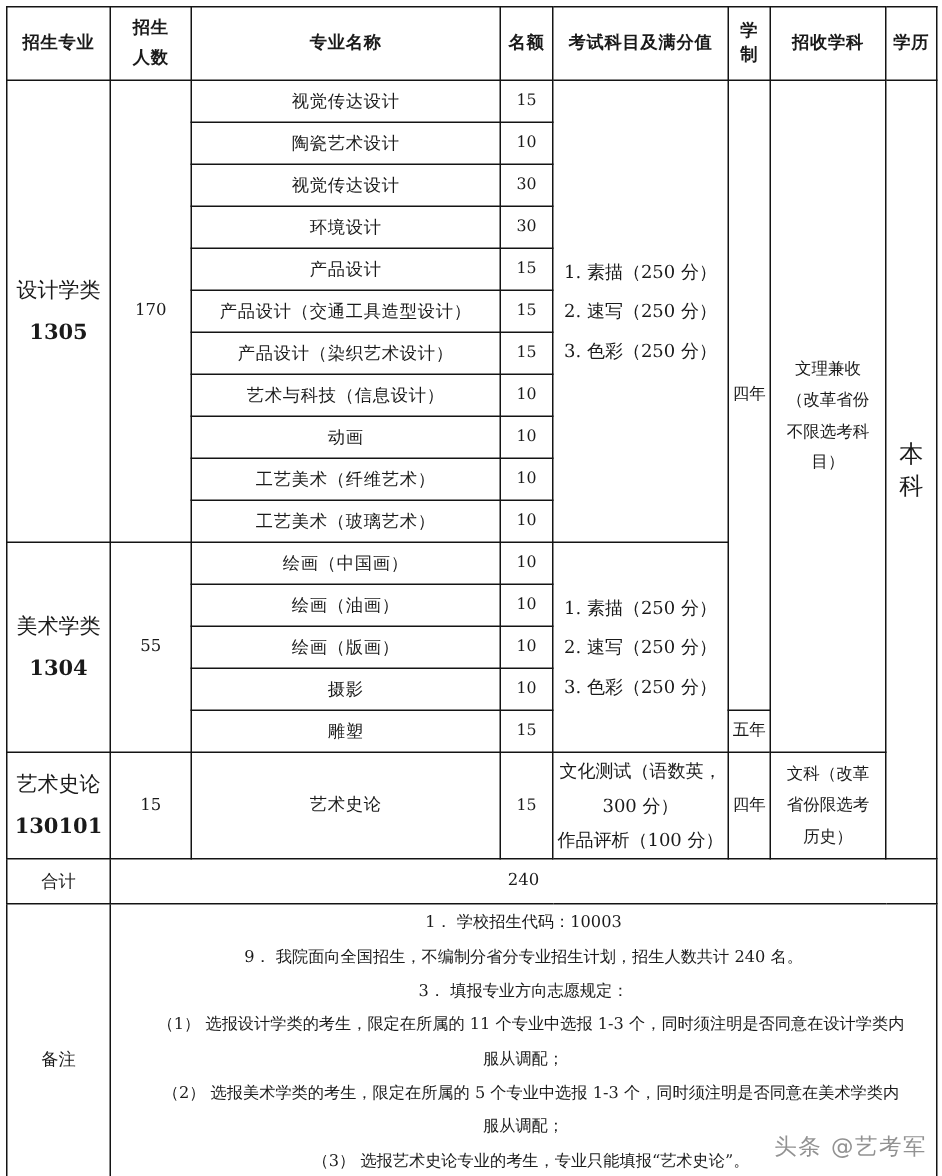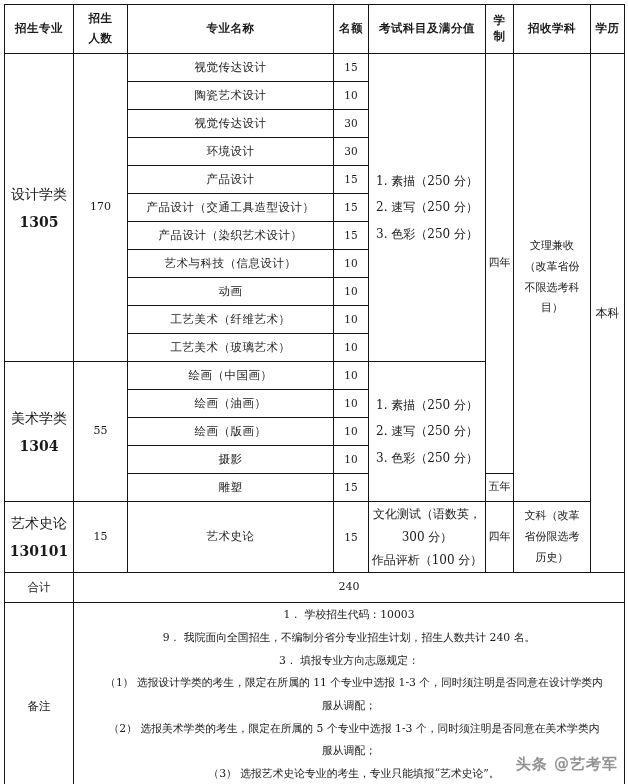--- a/index.html
+++ b/index.html
@@ -44,40 +44,40 @@
     text-align:left;
     padding-left:8px;
     font-size:12px;
     line-height:2.2;
   }
   .exam-cell .exam-line{display:block;}
   .exam-cell.art-hist{line-height:1.9;padding-left:4px;}
   .years-cell{font-size:11px;}
   .subj-cell{font-size:11px;line-height:1.9;padding:2px 4px;}
   .subj-cell .sline{display:block;}
-  .degree-cell{font-size:12px;}
+  .degree-cell{font-size:16px;}
   .total-label{font-size:11.5px;height:27px;}
   .total-value{font-size:11px;}
   .notes-label{font-size:11.5px;vertical-align:middle;}
   .notes-cell{
     text-align:left;
     vertical-align:top;
     padding:8px 6px 10px 6px;
     font-size:10.8px;
     line-height:2.1;
   }
   .notes-cell .note{display:block;white-space:nowrap;}
   .notes-cell .note.ind{text-indent:10px;}
   .notes-cell .note.cont{text-indent:0;}
   .watermark{
     position:absolute;
     right:10px;
     bottom:10px;
     font-size:15px;
-    font-weight:bold;
+    font-weight:normal;
     color:#8d8d8d;
     font-family:"DejaVu Sans","Liberation Sans",sans-serif;
     letter-spacing:1px;
     opacity:.95;
     pointer-events:none;
   }
 </style>
 </head>
 <body>
 

